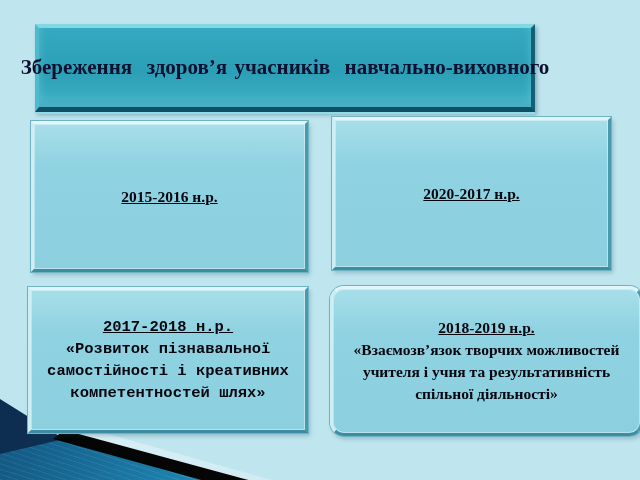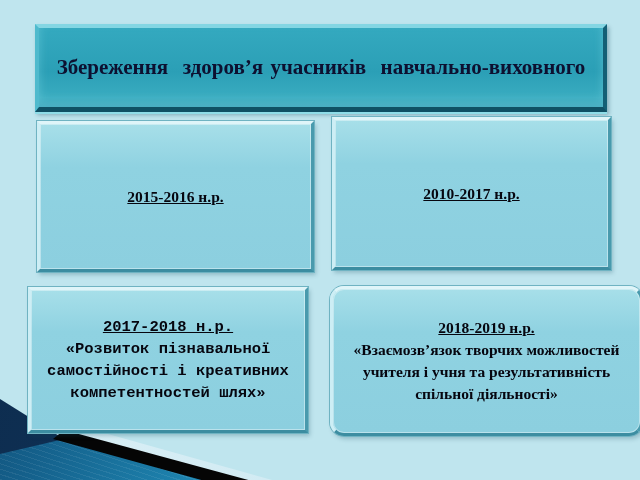--- a/index.html
+++ b/index.html
@@ -35,21 +35,21 @@
   }
   .deco-black {
     position: absolute; inset: 0;
     clip-path: polygon(64px 430px, 252px 481px, 205px 481px, 53px 439px);
     background: #050505;
   }
 
   
   .title-box {
     position: absolute;
-    left: 35px; top: 24px; width: 572px; height: 88px;
+    left: 35px; top: 24px; width: 500px; height: 88px;
     box-sizing: border-box;
     background: linear-gradient(180deg, #34a9bf 0%, #2b9fb6 55%, #3aacc0 88%, #2896ad 100%);
     border-top: 4px solid #84d6e3;
     border-left: 4px solid #4fbacd;
     border-right: 4px solid #135f75;
     border-bottom: 5px solid #0f5064;
     box-shadow: 0 2px 0 #8fdde8, 2px 3px 4px rgba(20,70,90,0.35), inset 0 -6px 10px rgba(150,230,240,0.35);
     display: flex; flex-direction: column; justify-content: center; align-items: center;
     text-align: center;
     font-weight: bold;
@@ -72,21 +72,21 @@
     box-shadow: 0 0 0 1px #6fb3c2, 2px 3px 4px rgba(20,70,90,0.25), inset 0 0 0 1px rgba(255,255,255,0.4);
     display: flex; flex-direction: column; justify-content: center; align-items: center;
     text-align: center;
     font-weight: bold;
     font-size: 15.5px;
     line-height: 1.42;
     color: #06060f;
     padding: 4px 12px;
   }
   .box .year { text-decoration: underline; }
-  .box-tl { left: 37px;  top: 121px; width: 277px; height: 151px; }
+  .box-tl { left: 31px;  top: 121px; width: 277px; height: 151px; }
   .box-tr { left: 332px; top: 117px; width: 279px; height: 153px; }
   .box-bl { left: 28px;  top: 287px; width: 280px; height: 146px; font-family: Liberation Mono, monospace; }
   .box-br { left: 330px; top: 286px; width: 313px; height: 150px; border-radius: 14px; }
 </style>
 </head>
 <body>
 
 <div class="slide">
 
   <div class="deco">
@@ -98,21 +98,21 @@
 
   <div class="title-box">
     <div class="title-line">Збереження  здоров’я учасників  навчально-виховного</div>
   </div>
 
   <div class="box box-tl">
     <div class="year">2015-2016 н.р.</div>
   </div>
 
   <div class="box box-tr">
-    <div class="year">2010-2017 н.р.</div>
+    <div class="year">2020-2017 н.р.</div>
   </div>
 
   <div class="box box-bl">
     <div class="year">2017-2018 н.р.</div>
     <div class="text">«Розвиток пізнавальної самостійності і креативних компетентностей шлях»</div>
   </div>
 
   <div class="box box-br">
     <div class="year">2018-2019 н.р.</div>
     <div class="text">«Взаємозв’язок творчих можливостей учителя і учня та результативність спільної діяльності»</div>

